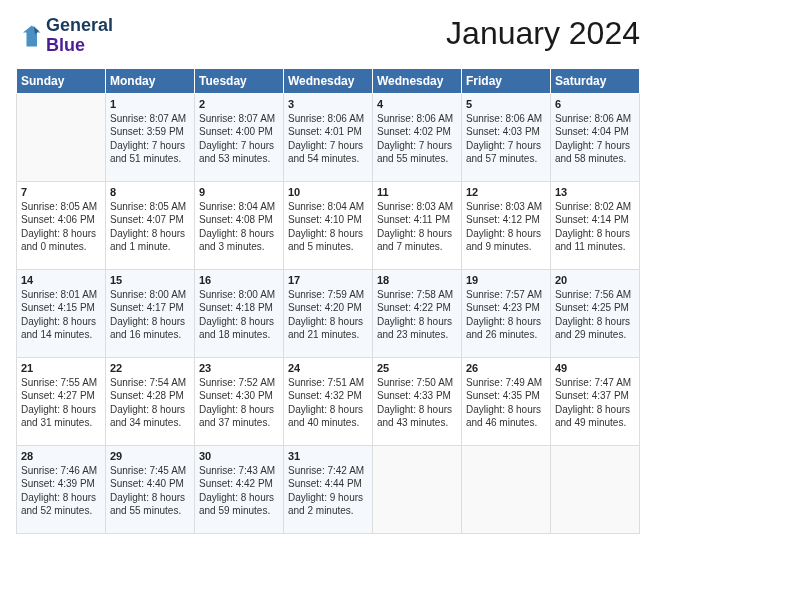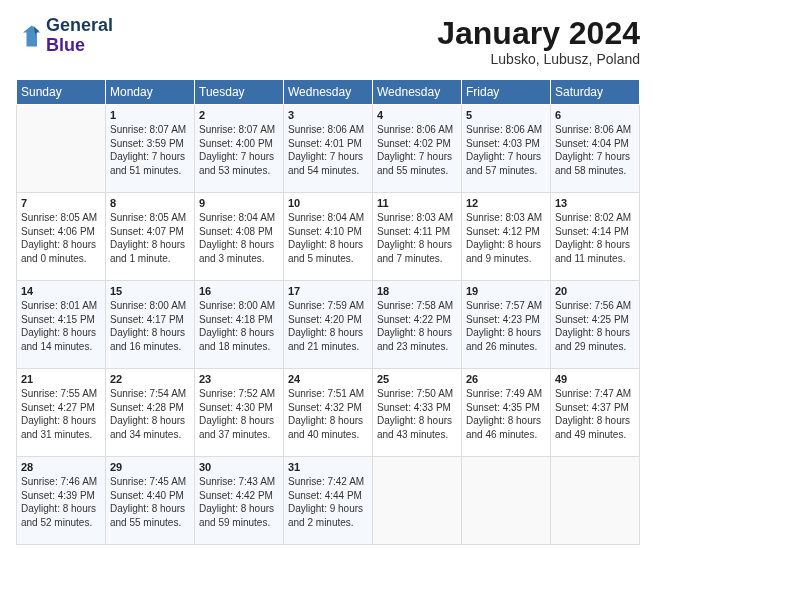--- a/index.html
+++ b/index.html
@@ -36,41 +36,41 @@
     .logo-icon {
       width: 28px;
       height: 28px;
       margin-right: 2px;
     }
     .title-block {
       text-align: right;
     }
     .month-title {
       font-size: 32px;
-      font-weight: bold;
+      font-weight: normal;
       color: #1a1a1a;
       line-height: 1.1;
       text-align: right;
     }
     .subtitle {
       font-size: 14px;
       color: #333;
     }
     table {
       width: 100%;
       border-collapse: collapse;
       font-size: 10px;
     }
     thead tr th {
       background-color: #3a6ea8;
       color: #fff;
       padding: 5px 4px;
       text-align: left;
       font-size: 12px;
-      font-weight: normal;
+      font-weight: bold;
       border: 1px solid #fff;
     }
     tbody tr td {
       border: 1px solid #ddd;
       vertical-align: top;
       padding: 4px 4px;
       width: calc(100% / 7);
       min-height: 72px;
       height: 88px;
     }
@@ -105,21 +105,20 @@
       <svg class="logo-icon" viewBox="0 0 32 32">
         <polygon points="18,4 28,12 24,12 24,28 12,28 12,12 8,12" fill="#4a90c4"></polygon>
         <polygon points="20,4 30,14 26,10 22,14" fill="#1a3a5c" opacity="0.6"></polygon>
       </svg>
       <div>
         <div class="logo-text">General<br><span>Blue</span></div>
       </div>
     </div>
     <div class="title-block">
       <div class="month-title">January 2024</div>
-      <div class="subtitle">Lubsko, Lubusz, Poland</div>
     </div>
   </div>
 
   <table>
     <thead>
       <tr>
         <th>Sunday</th>
         <th>Monday</th>
         <th>Tuesday</th>
         <th>Wednesday</th>

